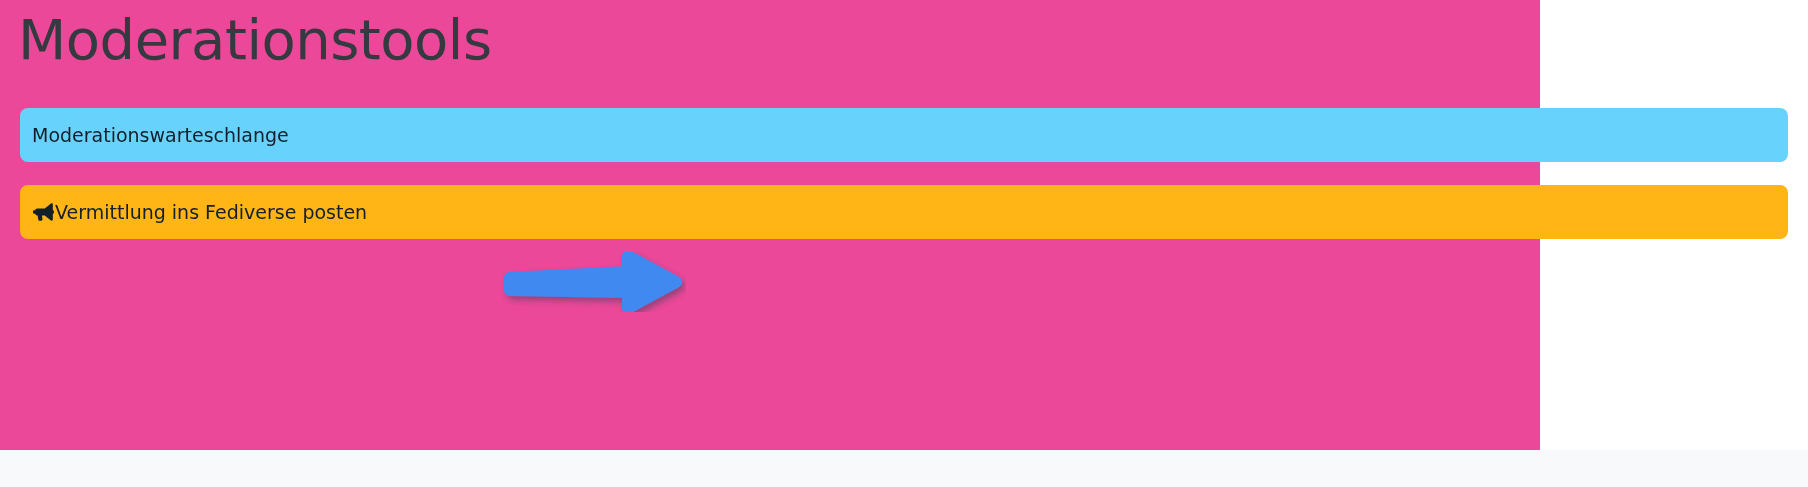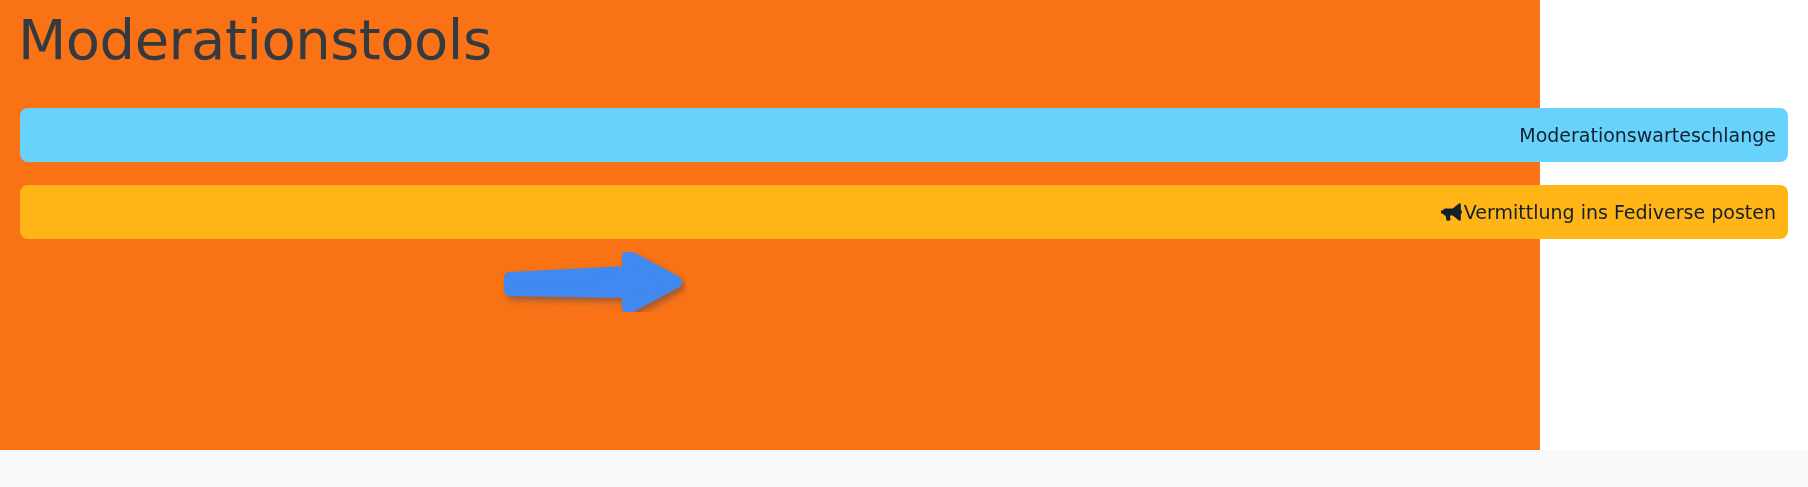--- a/index.html
+++ b/index.html
@@ -24,21 +24,21 @@
   }
 
   .content-area {
     position: absolute;
     left: 0;
     top: 0;
     width: 1540px;
     height: 450px;
     padding: 0 20px;
     box-sizing: border-box;
-    background: #f97316;
+    background: #ec4899;
   }
 
   .page-title {
     margin: 0;
     padding: 0;
     font-size: 56px;
     line-height: 1;
     font-weight: 400;
     color: #343a40;
     letter-spacing: -0.5px;
@@ -51,21 +51,21 @@
   .button-stack {
     position: absolute;
     left: 20px;
     top: 108px;
     width: 1768px;
   }
 
   .tool-button {
     display: flex;
     align-items: center;
-    justify-content: flex-end;
+    justify-content: flex-start;
     width: 100%;
     height: 54px;
     box-sizing: border-box;
     border: none;
     border-radius: 8px;
     margin: 0 0 23px 0;
     padding: 13px 12px;
     font-family: "DejaVu Sans", sans-serif;
     font-size: 19px;
     line-height: 1;

